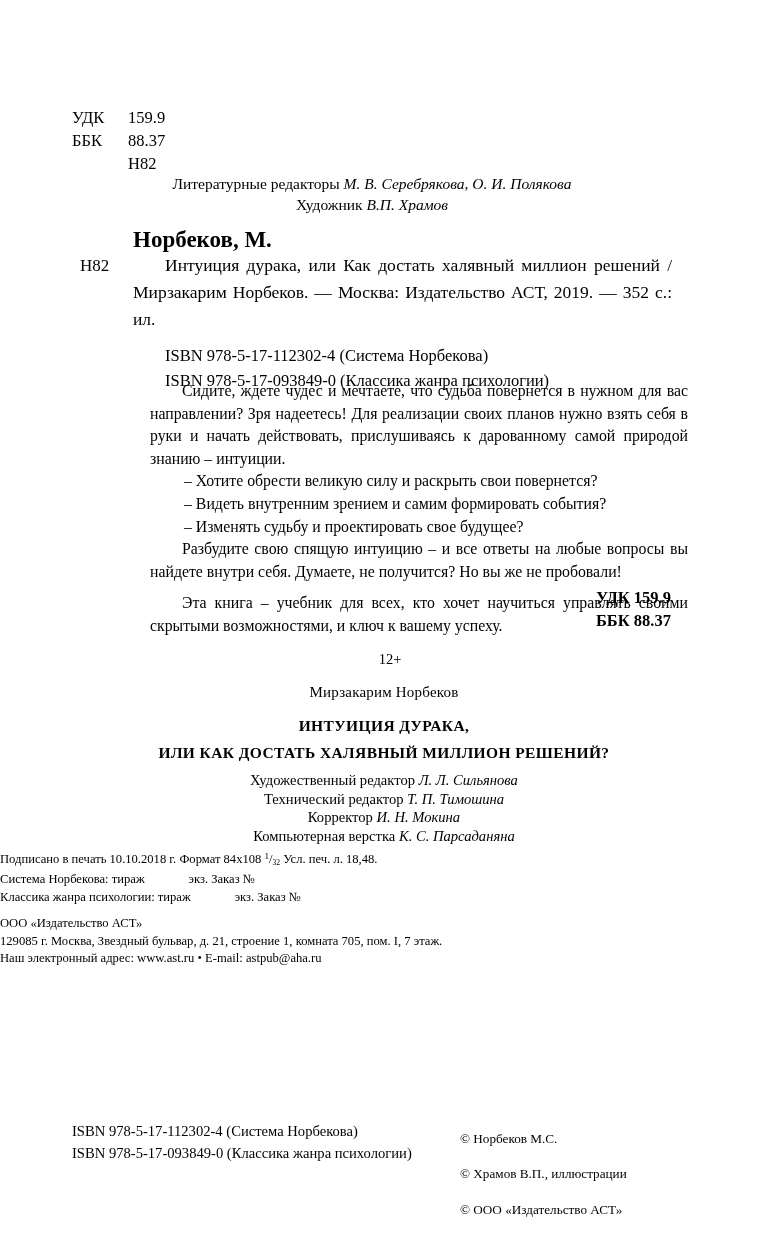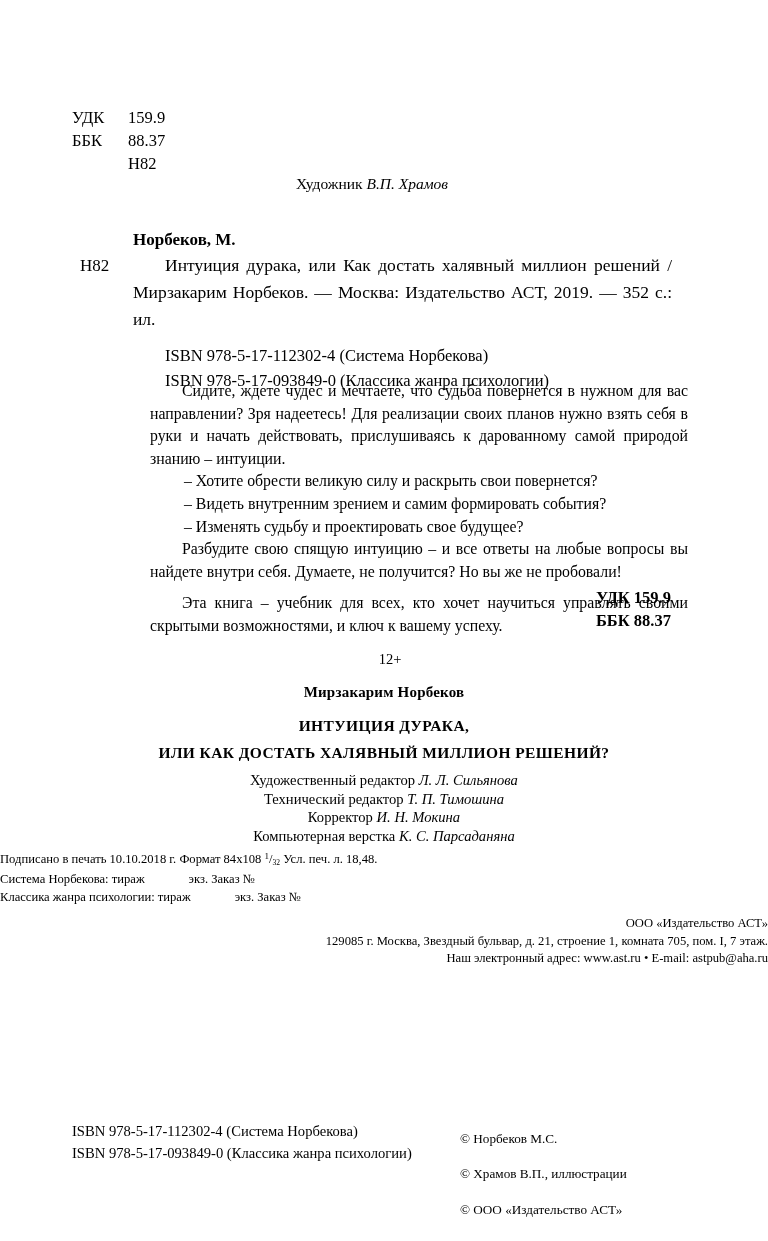--- a/index.html
+++ b/index.html
@@ -57,21 +57,21 @@
   
   .bib {
     position: absolute;
     left: 72px;
     top: 228px;
     width: 600px;
   }
   .bib-author {
     margin-left: 61px;
     font-weight: bold;
-    font-size: 17px;
+    font-size: 23px;
     line-height: 24px;
   }
   .bib-body-wrap {
     position: relative;
     min-height: 24px;
   }
   .bib-mark {
     position: absolute;
     left: 8px;
     top: 0;
@@ -129,21 +129,21 @@
     left: 12px; right: 0;
     top: 651px;
     text-align: center;
     font-size: 14.5px;
   }
   .colophon-author {
     position: absolute;
     left: 0; right: 0;
     top: 684px;
     text-align: center;
-    font-weight: bold;
+    font-weight: normal;
     font-size: 15px;
     letter-spacing: 0.2px;
   }
   .colophon-title {
     position: absolute;
     left: 0; right: 0;
     top: 712px;
     text-align: center;
     font-weight: bold;
     font-size: 15.5px;
@@ -183,21 +183,21 @@
   .frac sub {
     font-size: 0.6em;
     vertical-align: -0.28em;
   }
   .gapspace { display: inline-block; width: 44px; }
 
   .imprint {
     position: absolute;
     left: 0; right: 0;
     top: 915px;
-    text-align: right;
+    text-align: left;
     font-size: 12.6px;
     line-height: 17.6px;
   }
   .imprint .ln { display: block; }
   .imprint .pub { font-weight: normal; }
 
   
   .footer {
     position: absolute;
     left: 72px;
@@ -232,20 +232,21 @@
     </span>
     <span class="udk-row">
       <span class="lbl">ББК</span><span class="val">88.37</span>
     </span>
     <span class="udk-row code">
       <span class="val">Н82</span>
     </span>
   </div>
 
   <div class="credits">
+    <span class="ln"><span>Литературные редакторы </span><i>М. В. Серебрякова, О. И. Полякова</i></span>
     <span class="ln"><span>Художник </span><i>В.П. Храмов</i></span>
   </div>
 
   <div class="bib">
     <div class="bib-author">Норбеков, М.</div>
     <div class="bib-body-wrap">
       <span class="bib-mark">Н82</span>
       <div class="bib-desc">Интуиция дурака, или Как достать халявный миллион решений / Мирзакарим Норбеков. — Москва: Издательство АСТ, 2019. — 352 с.: ил.</div>
     </div>
     <div class="bib-isbns">

